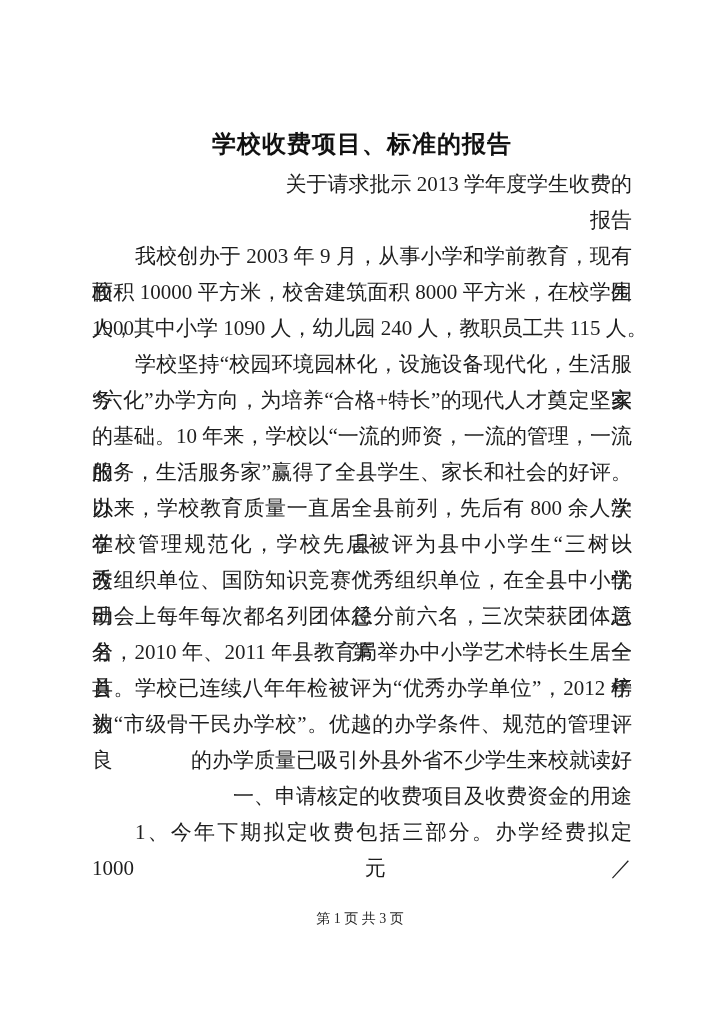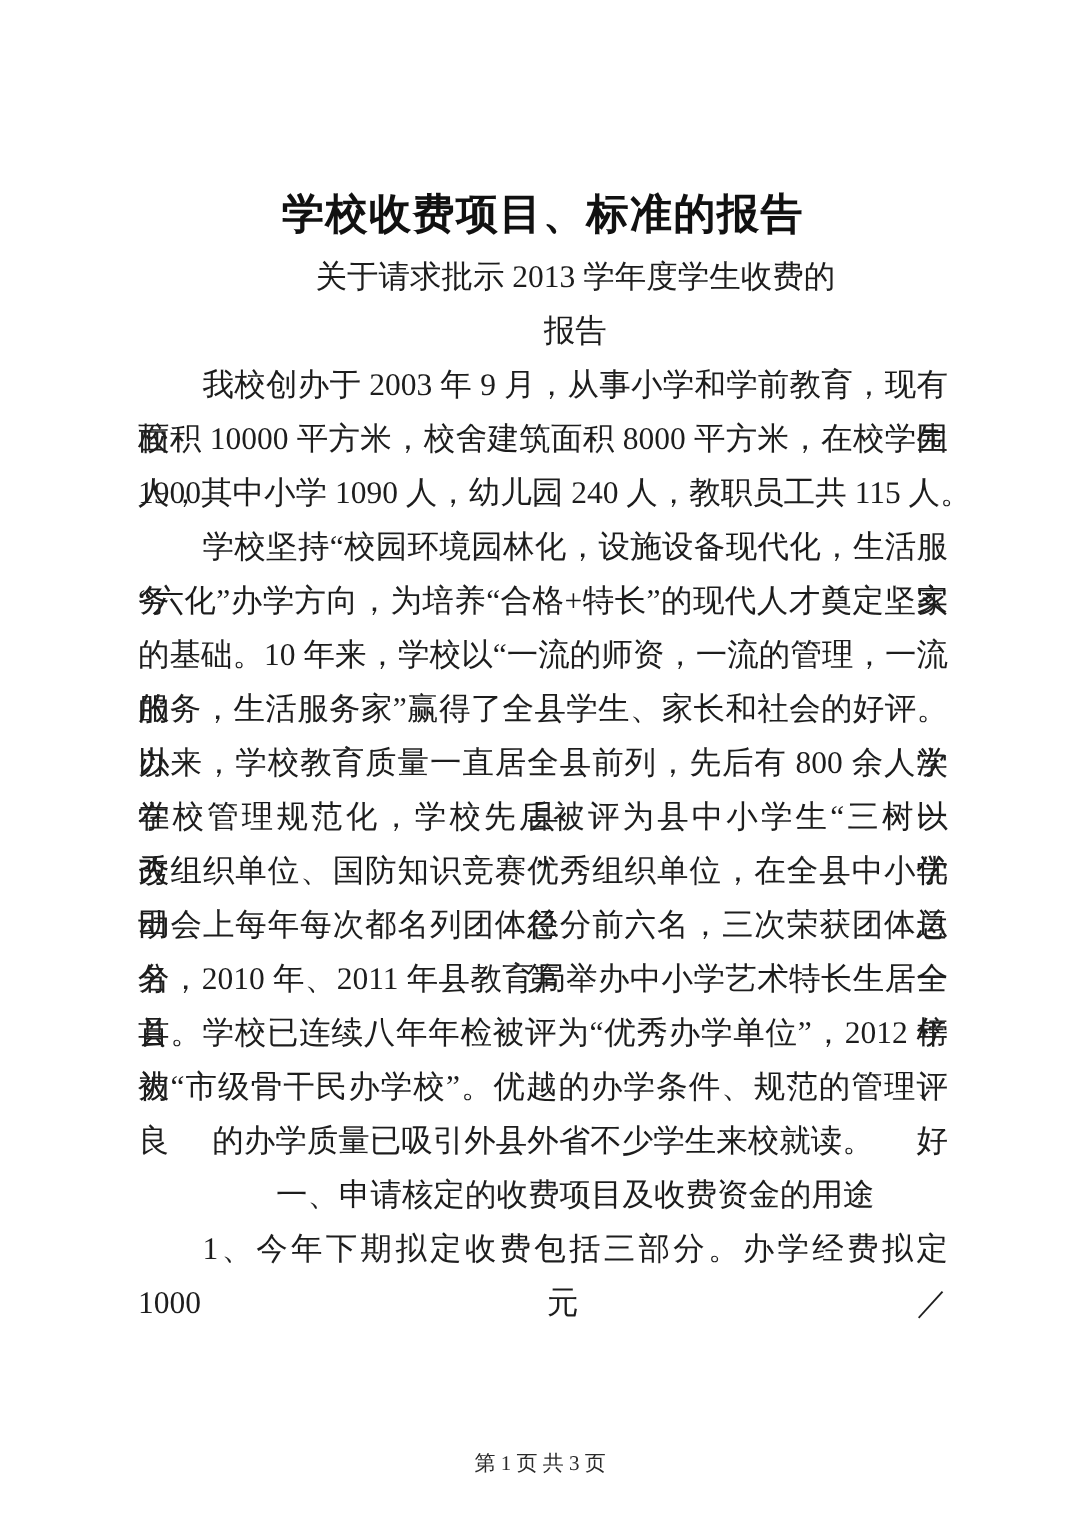--- a/index.html
+++ b/index.html
@@ -14,47 +14,47 @@
     background: #ffffff;
     overflow: hidden;
     font-family: "Liberation Serif", "DejaVu Serif", serif;
     color: #1d1d1d;
   }
   .content {
     padding: 122px 88px 0 92px;
   }
   .doc-title {
     margin: 0;
-    font-size: 28px;
+    font-size: 24px;
     font-weight: bold;
     line-height: 44px;
     text-align: center;
     color: #111111;
     letter-spacing: 1px;
   }
   .line {
     font-size: 21px;
     line-height: 36px;
     height: 36px;
     white-space: nowrap;
-    text-align: center;
+    text-align: right;
     color: #1d1d1d;
   }
   .line.indent {
     text-indent: 43px;
   }
   .line.justify {
     white-space: normal;
     text-align: justify;
     text-align-last: justify;
     text-justify: inter-character;
   }
   .page-footer {
     position: absolute;
-    top: 967px;
+    top: 910px;
     left: 0;
     width: 100%;
     text-align: center;
     font-size: 14px;
     color: #2a2a2a;
   }
 </style>
 </head>
 <body>
 

